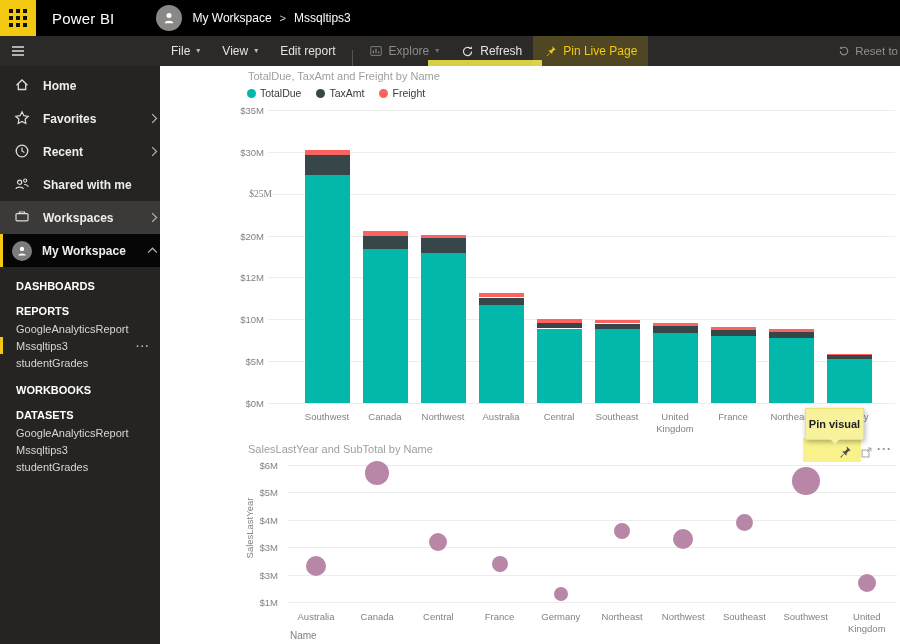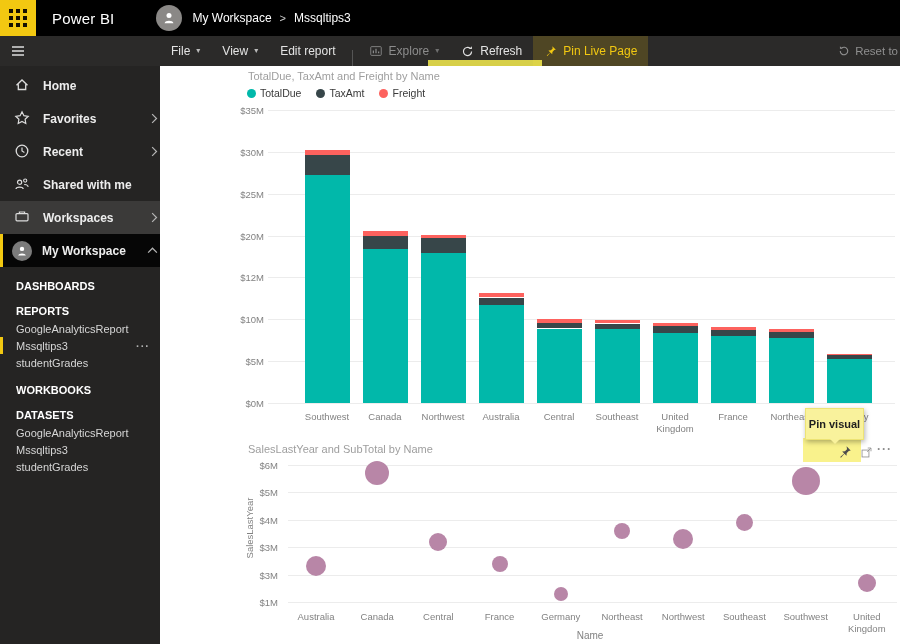--- a/index.html
+++ b/index.html
@@ -51,21 +51,21 @@
   .c-title.second{top:377px;}
   .legend{position:absolute;left:87px;top:21px;display:flex;gap:15px;align-items:center;font-size:10.5px;color:#3a3a3a;}
   .lg-item{display:flex;align-items:center;}
   .lg-dot{width:9px;height:9px;border-radius:50%;margin-right:4px;flex:none;}
   .gridline{position:absolute;height:1px;background:#ececec;}
   .ytick{position:absolute;font-size:9.5px;color:#828282;text-align:right;width:40px;}
   .xtick{position:absolute;font-size:9.5px;color:#828282;text-align:center;line-height:1.25;}
   .bar-seg{position:absolute;}
   .bubble{position:absolute;border-radius:50%;}
   .ylabel-rot{position:absolute;left:89px;top:462px;font-size:9.5px;color:#828282;transform:translate(-50%,-50%) rotate(-90deg);white-space:nowrap;}
-  .xaxis-title{position:absolute;left:130px;width:600px;top:564px;text-align:center;font-size:10px;color:#828282;}
+  .xaxis-title{position:absolute;left:130px;width:600px;top:564px;text-align:left;font-size:10px;color:#828282;}
 
   
   .viz-highlight{position:absolute;left:643px;top:372px;width:58px;height:24px;background:#F7EF6F;opacity:.8;z-index:5;}
   .viz-icon{position:absolute;z-index:6;background:none;border:none;padding:0;color:#4d4d4d;cursor:pointer;}
   .viz-pin{left:677px;top:379px;}
   .viz-focus{left:700px;top:380px;color:#8c8c8c;}
   .viz-more{left:717px;top:376px;font-size:12px;font-weight:700;color:#8c8c8c;letter-spacing:1px;}
   .tooltip{position:absolute;left:645px;top:342px;width:57px;height:30px;background:#F9F29C;border:1px solid #EDE374;box-shadow:1px 2px 5px rgba(0,0,0,.3);z-index:10;display:flex;align-items:center;justify-content:center;font-size:11px;font-weight:700;color:#1f1f1f;}
   .tooltip::after{content:'';position:absolute;bottom:-5px;left:50%;margin-left:-5px;border-left:5px solid transparent;border-right:5px solid transparent;border-top:5px solid #F9F29C;}
 </style>
@@ -274,21 +274,21 @@
         <div class="ytick" style="left: 64px; top: 332px;">$0M</div>
         <div class="gridline" style="left: 108px; top: 295.1px; width: 627px;"></div>
         <div class="ytick" style="left: 64px; top: 290.1px;">$5M</div>
         <div class="gridline" style="left: 108px; top: 253.3px; width: 627px;"></div>
         <div class="ytick" style="left: 64px; top: 248.3px;">$10M</div>
         <div class="gridline" style="left: 108px; top: 211.4px; width: 627px;"></div>
         <div class="ytick" style="left: 64px; top: 206.4px;">$12M</div>
         <div class="gridline" style="left: 108px; top: 169.6px; width: 627px;"></div>
         <div class="ytick" style="left: 64px; top: 164.6px;">$20M</div>
         <div class="gridline" style="left: 108px; top: 127.7px; width: 627px;"></div>
-        <div class="ytick" style="left: 64px; top: 122.7px;">$25M</div>
+        <div class="ytick" style="left: 72px; top: 122.7px; font-family: Liberation Serif, serif;">$25M</div>
         <div class="gridline" style="left: 108px; top: 85.9px; width: 627px;"></div>
         <div class="ytick" style="left: 64px; top: 80.9px;">$30M</div>
         <div class="gridline" style="left: 108px; top: 44px; width: 627px;"></div>
         <div class="ytick" style="left: 64px; top: 39px;">$35M</div>
         <div class="bar-seg" style="left: 144.5px; top: 109.3px; width: 45px; height: 227.7px; background: rgb(1, 184, 170);"></div>
         <div class="bar-seg" style="left: 144.5px; top: 89.2px; width: 45px; height: 20.1px; background: rgb(55, 70, 73);"></div>
         <div class="bar-seg" style="left: 144.5px; top: 84.2px; width: 45px; height: 5px; background: rgb(253, 98, 94);"></div>
         <div class="xtick" style="left: 138px; top: 345px; width: 58px;">Southwest</div>
         <div class="bar-seg" style="left: 202.5px; top: 183px; width: 45px; height: 154px; background: rgb(1, 184, 170);"></div>
         <div class="bar-seg" style="left: 202.5px; top: 169.6px; width: 45px; height: 13.4px; background: rgb(55, 70, 73);"></div>

